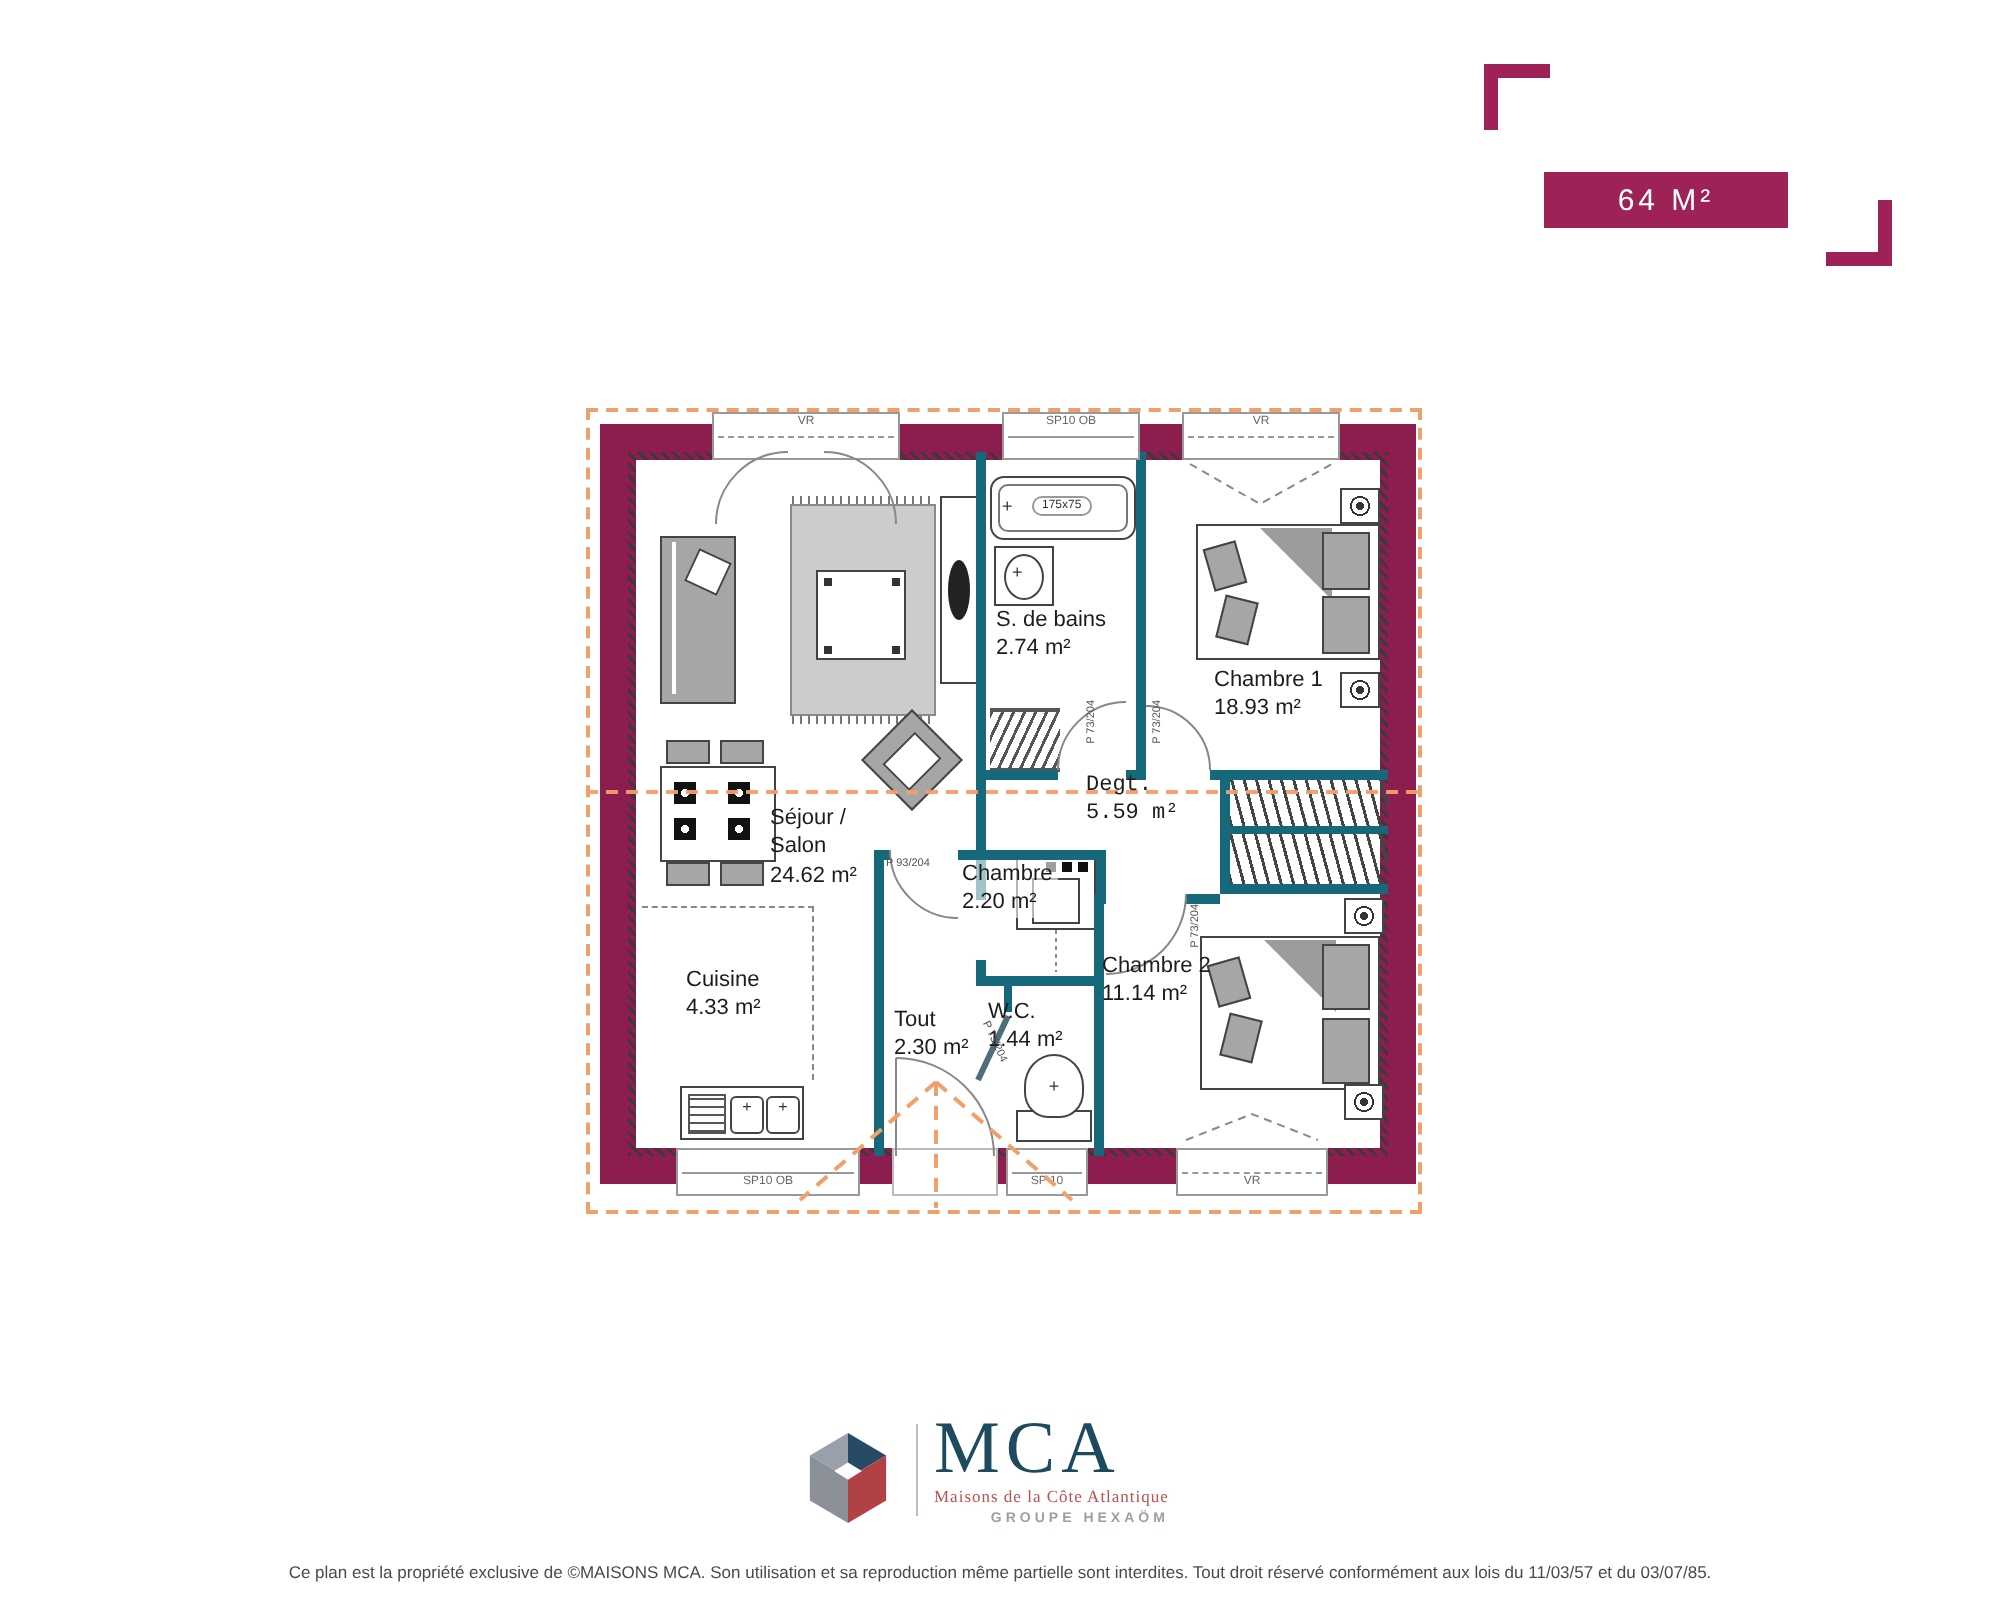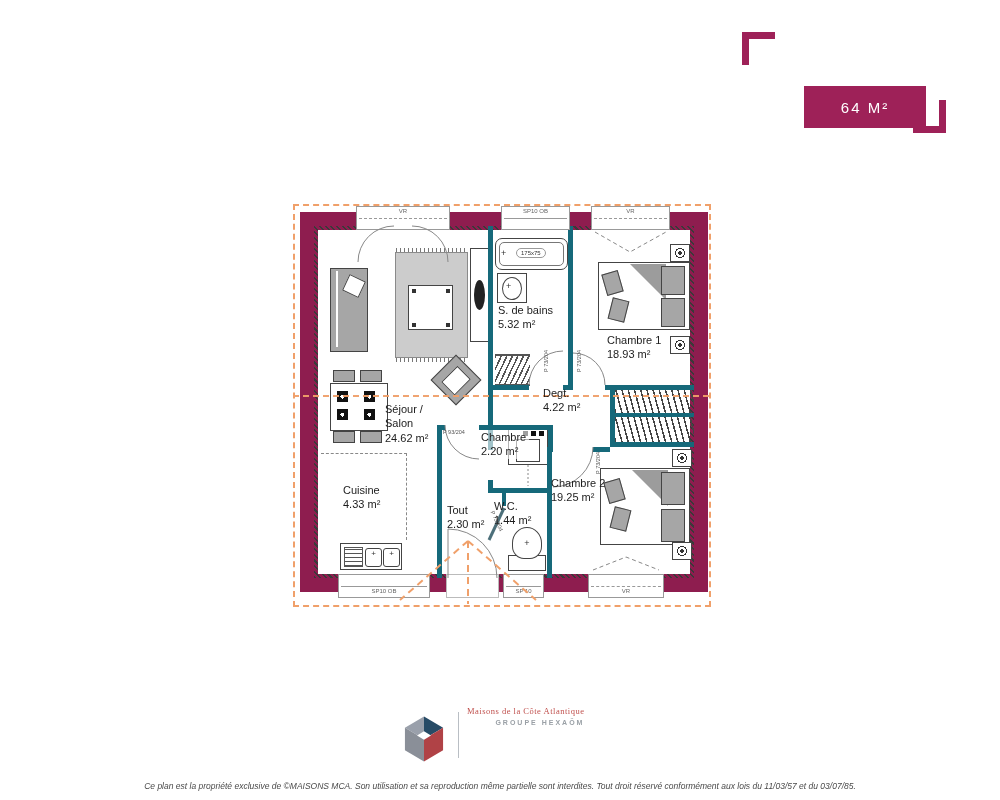--- a/index.html
+++ b/index.html
@@ -45,21 +45,21 @@
   .mca-word{font-family:"Liberation Serif",serif;font-size:37px;color:var(--mca-blue,#1D4A5F);letter-spacing:3px;line-height:1;}
   .mca-sub{font-family:"Liberation Serif",serif;font-size:8.5px;color:var(--mca-red,#C0504D);letter-spacing:.5px;}
   .mca-group{font-size:7px;color:#9aa0a6;letter-spacing:2px;font-weight:bold;}
   .disclaimer{font-size:8.5px;color:#4a4a4a;text-align:center;width:100%;}
 </style>
 </head>
 <body>
 
 <div class="abs" style="left:740px;top:28px;width:210px;height:105px;">
   <div class="bracket tl" style="left:2px;top:4px;"></div>
-  <div class="abs area-badge" style="left:64px;top:58px;width:122px;height:42px;">64 M²</div>
+  <div class="abs area-badge" style="left:32px;top:58px;width:122px;height:28px;">64 M²</div>
   <div class="bracket br" style="left:173px;top:72px;"></div>
 </div>
 
 <div class="abs" id="plan">
 
   <div class="abs orange-rect" style="left:0;top:2px;width:414px;height:399px;"></div>
 
   <div class="abs wall" style="left:7px;top:10px;width:408px;height:380px;"></div>
   <div class="abs liner" style="left:21px;top:24px;width:380px;height:352px;"></div>
   <div class="abs floor" style="left:25px;top:28px;width:372px;height:344px;"></div>
@@ -211,62 +211,63 @@
   <div class="room-label" style="left:92px;top:200px;width:66px;">
     <span>Séjour / Salon</span>
       <span>24.62 m²</span>
     </div>
   <div class="room-label" style="left:50px;top:281px;width:60px;">
     <span>Cuisine</span>
       <span>4.33 m²</span>
     </div>
   <div class="room-label" style="left:205px;top:101px;width:65px;">
     <span>S. de bains</span>
-      <span>5.32 m²</span>
+      <span>2.74 m²</span>
     </div>
   <div class="room-label" style="left:314px;top:131px;width:62px;">
     <span>Chambre 1</span>
       <span>18.93 m²</span>
     </div>
-  <div class="room-label" style="left:250px;top:184px;width:55px;">
+  <div class="room-label" style="left:250px;top:184px;width:55px;font-family:Liberation Mono, monospace;">
     <span>Degt.</span>
-      <span>4.22 m²</span>
+      <span>5.59 m²</span>
     </div>
   <div class="room-label" style="left:188px;top:228px;width:48px;background:rgba(255,255,255,.6);">
     <span>Chambre</span>
       <span>2.20 m²</span>
     </div>
   <div class="room-label" style="left:154px;top:301px;width:60px;">
     <span>Tout</span>
       <span>2.30 m²</span>
     </div>
   <div class="room-label" style="left:201px;top:297px;width:52px;">
     <span>W.C.</span>
       <span>1.44 m²</span>
     </div>
   <div class="room-label" style="left:258px;top:274px;width:56px;">
     <span>Chambre 2</span>
-      <span>19.25 m²</span>
+      <span>11.14 m²</span>
     </div>
 
   <div class="door-label vert" style="left:250px;top:148px;">P 73/204</div>
   <div class="door-label vert" style="left:283px;top:148px;">P 73/204</div>
   <div class="door-label vert" style="left:302px;top:250px;">P 73/204</div>
   <div class="door-label" style="left:193px;top:316px;transform:rotate(65deg);">P 73/204</div>
   <div class="door-label" style="left:150px;top:227px;">P 93/204</div>
 </div>
 
 <div class="abs" style="left:398px;top:706px;width:210px;height:72px;display:flex;align-items:flex-start;">
   <svg width="52" height="58" viewBox="0 0 60 62" style="flex:0 0 auto;margin-top:4px;">
     <polygon points="8,18 30,5 30,31" fill="#9aa0ab"></polygon>
     <polygon points="30,5 52,18 30,31" fill="#274b66"></polygon>
     <polygon points="8,18 30,31 30,57 8,44" fill="#8a8f98"></polygon>
     <polygon points="52,18 30,31 30,57 52,44" fill="#b04246"></polygon>
     <polygon points="30,22 38,27 30,32 22,27" fill="#ffffff"></polygon>
   </svg>
   <div style="width:1px;height:46px;background:#b9bec4;margin:6px 8px 0 8px;"></div>
   <div>
+    <div class="mca-word">MCA</div>
     <div class="mca-sub">Maisons de la Côte Atlantique</div>
     <div class="mca-group" style="text-align:right;margin-top:3px;">GROUPE HEXAÖM</div>
   </div>
 </div>
 
-<div class="abs disclaimer" style="left:0;top:781px;font-style:italic;">Ce plan est la propriété exclusive de ©MAISONS MCA. Son utilisation et sa reproduction même partielle sont interdites. Tout droit réservé conformément aux lois du 11/03/57 et du 03/07/85.</div>
+<div class="abs disclaimer" style="left:0;top:781px;">Ce plan est la propriété exclusive de ©MAISONS MCA. Son utilisation et sa reproduction même partielle sont interdites. Tout droit réservé conformément aux lois du 11/03/57 et du 03/07/85.</div>
 
 </body></html>

